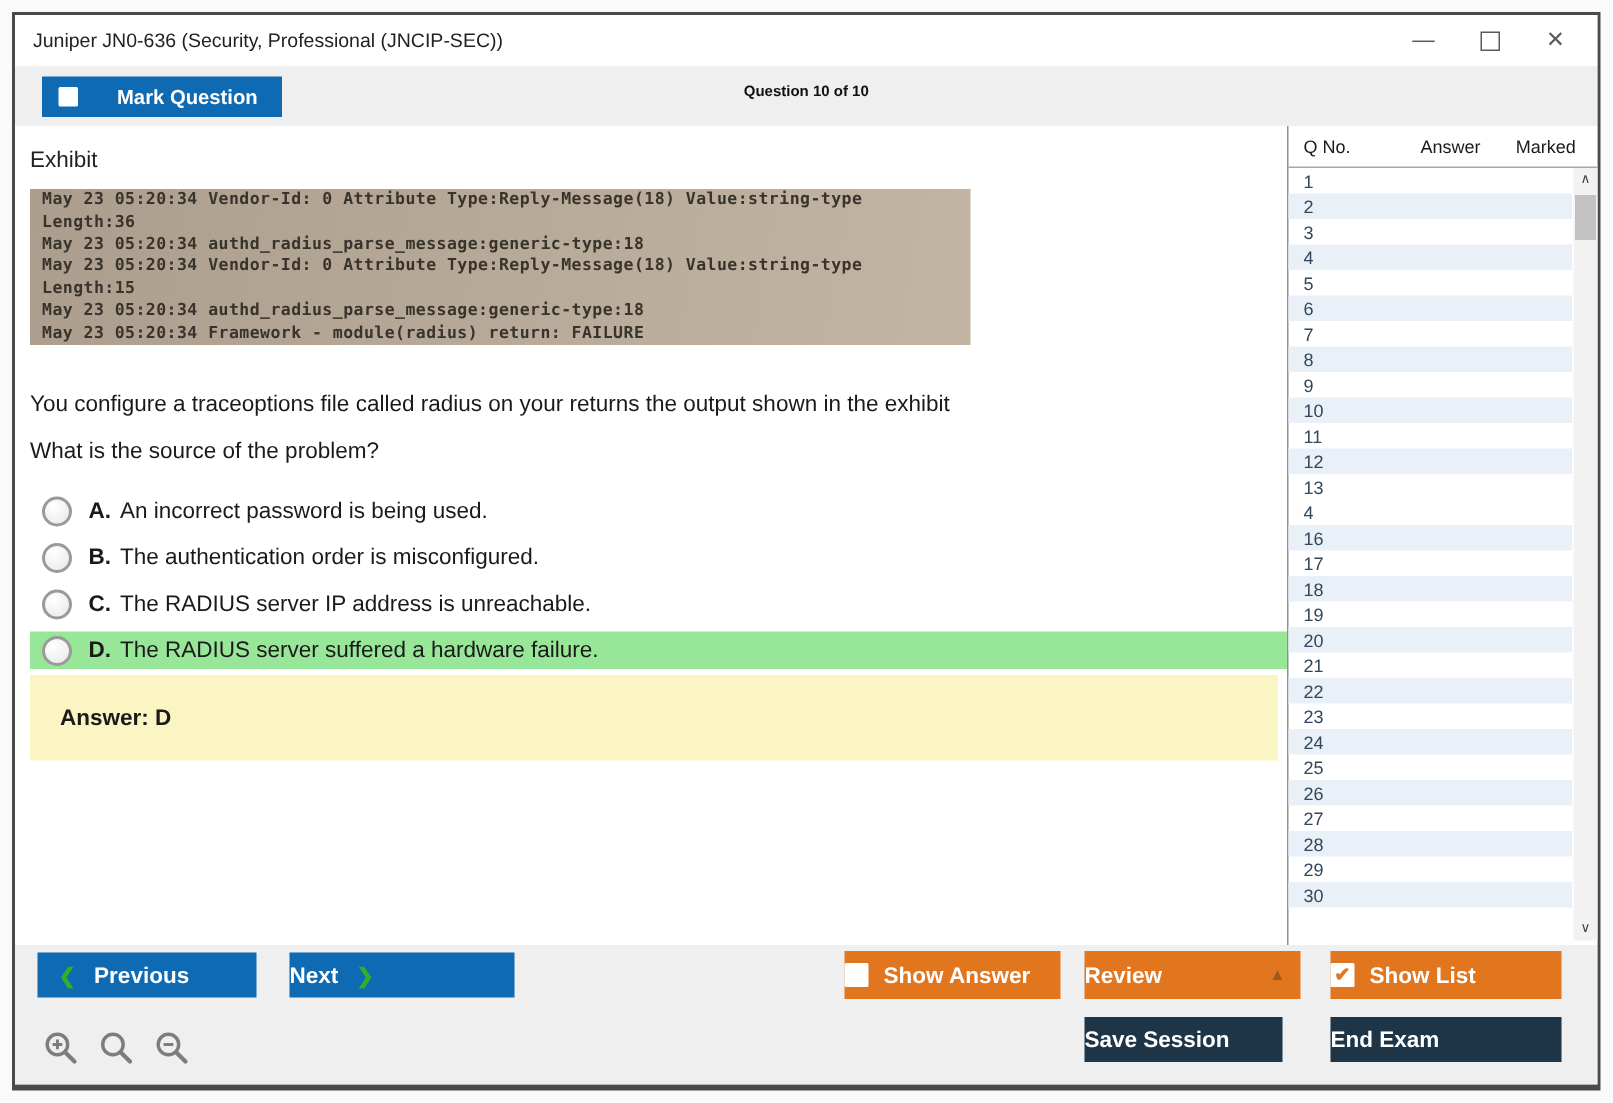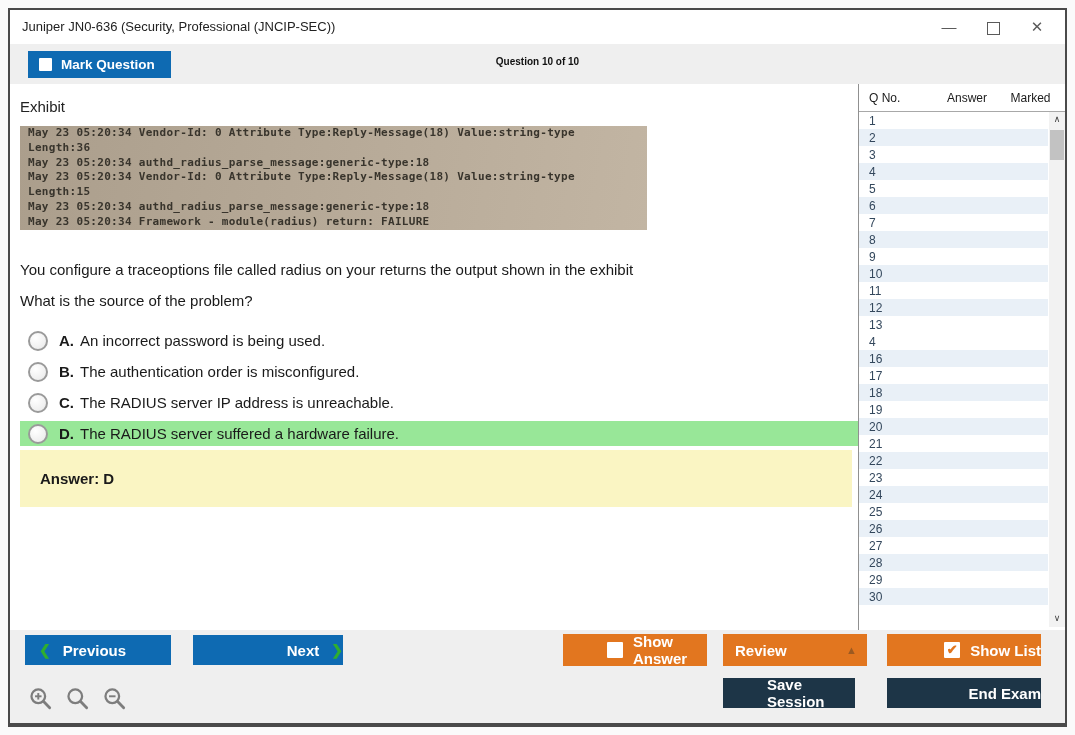--- a/index.html
+++ b/index.html
@@ -9,21 +9,21 @@
   
   .titlebar{position:absolute;left:0;top:0;width:100%;height:34px;background:#fff;}
   .title-text{position:absolute;left:12px;top:9px;font-size:13px;color:#222;}
   .win-ctrl{position:absolute;top:0;width:44px;height:34px;line-height:34px;text-align:center;
     color:#5a5a5a;font-size:15px;cursor:default;}
   .ctrl-min{left:917px;} .ctrl-max{left:961px;} .ctrl-close{left:1005px;}
   .max-box{display:inline-block;width:11px;height:11px;border:1px solid #5a5a5a;vertical-align:middle;}
   
   .header-bar{position:absolute;left:0;top:34px;width:100%;height:40px;background:#efefef;}
   .mark-btn{position:absolute;left:18px;top:41px;height:27px;background:#0e6ab2;color:#fff;
-    display:flex;align-items:center;gap:9px;padding:0 16px 0 11px;font-size:13.5px;font-weight:bold;cursor:pointer;}
+    display:flex;align-items:center;gap:26px;padding:0 16px 0 11px;font-size:13.5px;font-weight:bold;cursor:pointer;}
   .cb{display:inline-block;width:13px;height:13px;background:#fff;border-radius:1px;}
   .counter{position:absolute;left:0;top:46px;width:100%;text-align:center;font-size:10px;font-weight:bold;color:#111;}
   
   .exhibit-label{position:absolute;left:10px;top:88px;font-size:15px;color:#222;}
   .exhibit-box{position:absolute;left:10px;top:116px;width:611px;height:104px;
     background:linear-gradient(100deg,#ab9e8c,#c2b5a3);padding:0 8px;overflow:hidden;}
   .ex-line{font-family:"DejaVu Sans Mono",monospace;font-size:11px;line-height:14.8px;
     font-weight:600;color:#38342c;letter-spacing:.3px;white-space:pre;}
   
   .q-line{position:absolute;left:10px;font-size:15px;color:#1a1a1a;}
@@ -51,30 +51,30 @@
   .q-row.alt{background:#e9f0f7;}
   .cq{width:52px;padding-left:10px;} .ca{width:72px;} .cm{width:50px;}
   
   .scrollbar{position:absolute;right:0;top:28px;width:16px;height:515px;background:#f2f2f2;}
   .scroll-arrow{position:absolute;left:0;width:16px;height:16px;line-height:15px;text-align:center;
     font-size:9px;color:#404040;cursor:pointer;}
   .sa-up{top:0;} .sa-down{bottom:0;}
   .scroll-thumb{position:absolute;left:1px;top:18px;width:14px;height:30px;background:#c2c2c2;cursor:pointer;}
   
   .footer-bar{position:absolute;left:0;top:620px;width:100%;height:93px;background:#efefef;}
-  .btn{position:absolute;display:flex;align-items:center;justify-content:flex-end;cursor:pointer;
-    color:#fff;font-size:15px;font-weight:600;box-sizing:border-box;padding-left:44px;}
+  .btn{position:absolute;display:flex;align-items:center;justify-content:flex-start;cursor:pointer;
+    color:#fff;font-size:15px;font-weight:600;box-sizing:border-box;}
   .btn-blue{background:#0e6ab2;}
   .btn-orange{background:#e2761f;}
   .btn-navy{background:#1d3547;}
   .chev{color:#2fae2f;font-size:14px;font-weight:bold;}
   .btn-prev{left:15px;top:625px;width:146px;height:30px;justify-content:flex-start;padding-left:14px;gap:12px;}
   .btn-next{left:183px;top:625px;width:150px;height:30px;gap:12px;}
   .btn-show-answer{left:553px;top:624px;width:144px;height:32px;gap:10px;}
-  .btn-review{left:713px;top:624px;width:144px;height:32px;justify-content:flex-start;padding-left:12px;}
+  .btn-review{left:713px;top:624px;width:144px;height:32px;justify-content:flex-start;padding-left:0;}
   .btn-show-list{left:877px;top:624px;width:154px;height:32px;gap:10px;}
   .btn-save{left:713px;top:668px;width:132px;height:30px;}
   .btn-end{left:877px;top:668px;width:154px;height:30px;}
   .cb-lg{display:inline-block;width:16px;height:16px;background:#fff;border-radius:1px;flex:none;
     text-align:center;line-height:16px;font-size:13px;font-weight:bold;color:#e2761f;}
   .tri{margin-left:auto;padding-right:10px;color:#9c5a21;font-size:11px;}
   .zoom-icons{position:absolute;left:18px;top:676px;display:flex;gap:11px;}
   .zoom-icons svg{cursor:pointer;}
 </style>
 </head>

